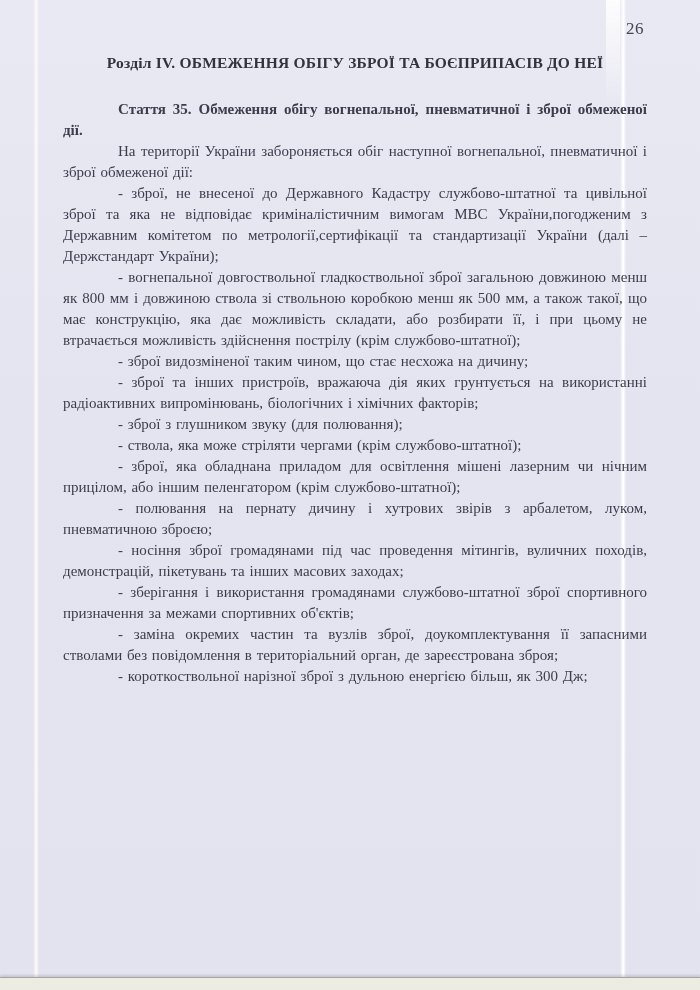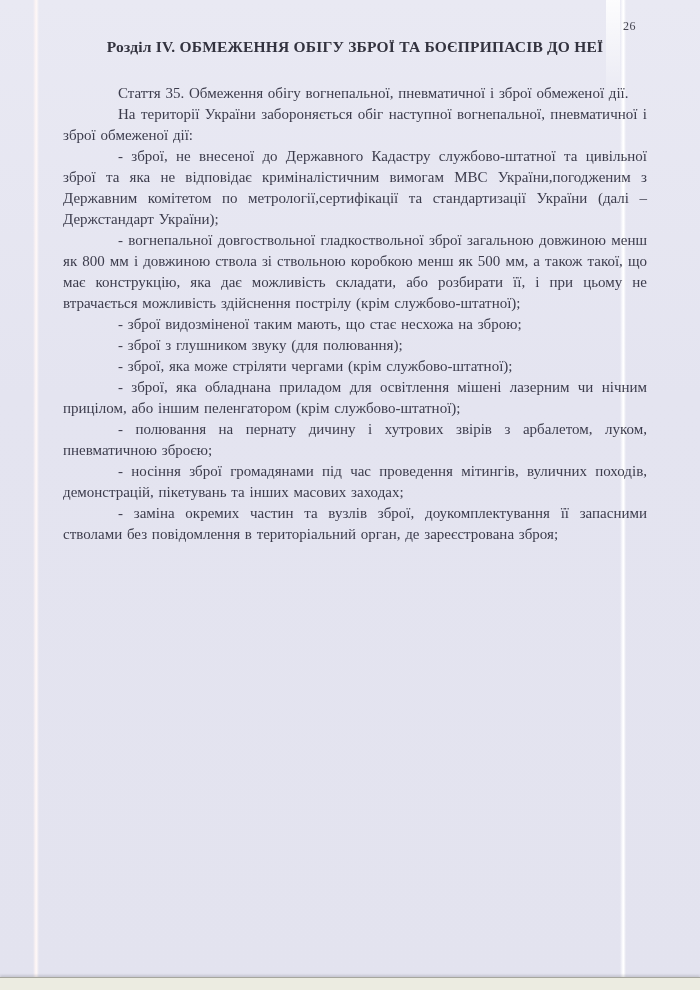--- a/index.html
+++ b/index.html
@@ -51,30 +51,30 @@
     top: 977px;
     width: 700px;
     height: 13px;
     background: #ecece1;
     border-top: 1px solid #a6a69e;
     box-shadow: 0 -2px 2px rgba(120,120,130,0.25);
   }
   .page-number {
     position: absolute;
     top: 19px;
-    right: 64px;
-    font-size: 12px;
+    right: 56px;
+    font-size: 17px;
     color: #44444f;
     letter-spacing: 0.5px;
     padding-left: 40px;
   }
   .content {
     position: absolute;
     left: 63px;
-    top: 36px;
+    top: 52px;
     width: 584px;
   }
   .section-heading {
     margin: 0 0 0 0;
     text-align: center;
     font-weight: bold;
     font-size: 15.5px;
     line-height: 21px;
     color: #33333f;
     letter-spacing: 0.2px;
@@ -82,21 +82,21 @@
   .body-text p {
     margin: 0;
     font-size: 15px;
     line-height: 21px;
     text-align: justify;
     text-indent: 55px;
     word-spacing: 1px;
     color: #3c3c4c;
   }
   .article-title {
-    font-weight: normal;
+    font-weight: bold;
     color: #33333f;
   }
   .body-text {
     margin-top: 26px;
   }
 </style>
 </head>
 <body>
 
 <div class="page">
@@ -108,24 +108,27 @@
   <div class="page-number">26</div>
 
   <div class="content">
     <p class="section-heading">Розділ IV. ОБМЕЖЕННЯ ОБІГУ ЗБРОЇ ТА БОЄПРИПАСІВ ДО НЕЇ</p>
 
     <div class="body-text">
       <p class="article-title">Стаття 35. Обмеження обігу вогнепальної, пневматичної і зброї обмеженої дії.</p>
       <p>На території України забороняється обіг наступної вогнепальної, пневматичної і зброї обмеженої дії:</p>
       <p>- зброї, не внесеної до Державного Кадастру службово-штатної та цивільної зброї та яка не відповідає криміналістичним вимогам МВС України,погодженим з Державним комітетом по метрології,сертифікації та стандартизації України (далі – Держстандарт України);</p>
       <p>- вогнепальної довгоствольної гладкоствольної зброї загальною довжиною менш як 800 мм і довжиною ствола зі ствольною коробкою менш як 500 мм, а також такої, що має конструкцію, яка дає можливість складати, або розбирати її, і при цьому не втрачається можливість здійснення пострілу (крім службово-штатної);</p>
-      <p>- зброї видозміненої  таким мають, що стає несхожа на зброю;</p>
+      <p>- зброї видозміненої  таким чином, що стає несхожа на дичину;</p>
+      <p>- зброї та інших пристроїв, вражаюча дія яких грунтується на використанні радіоактивних випромінювань, біологічних і хімічних факторів;</p>
       <p>- зброї з глушником звуку (для полювання);</p>
-      <p>- зброї, яка може стріляти чергами (крім службово-штатної);</p>
+      <p>- ствола, яка може стріляти чергами (крім службово-штатної);</p>
       <p>- зброї, яка обладнана приладом для освітлення мішені лазерним чи нічним прицілом, або іншим пеленгатором (крім службово-штатної);</p>
       <p>- полювання на пернату дичину і хутрових звірів з арбалетом, луком, пневматичною зброєю;</p>
       <p>- носіння зброї громадянами під час проведення мітингів, вуличних походів, демонстрацій, пікетувань та інших масових заходах;</p>
+      <p>- зберігання і використання громадянами службово-штатної зброї спортивного призначення за межами спортивних об'єктів;</p>
       <p>- заміна окремих частин та вузлів зброї, доукомплектування її запасними стволами без повідомлення в територіальний орган, де зареєстрована зброя;</p>
+      <p>- короткоствольної нарізної зброї з дульною енергією більш, як 300 Дж;</p>
     </div>
   </div>
 
   <div class="bottom-strip"></div>
 </div>
 
 </body></html>

